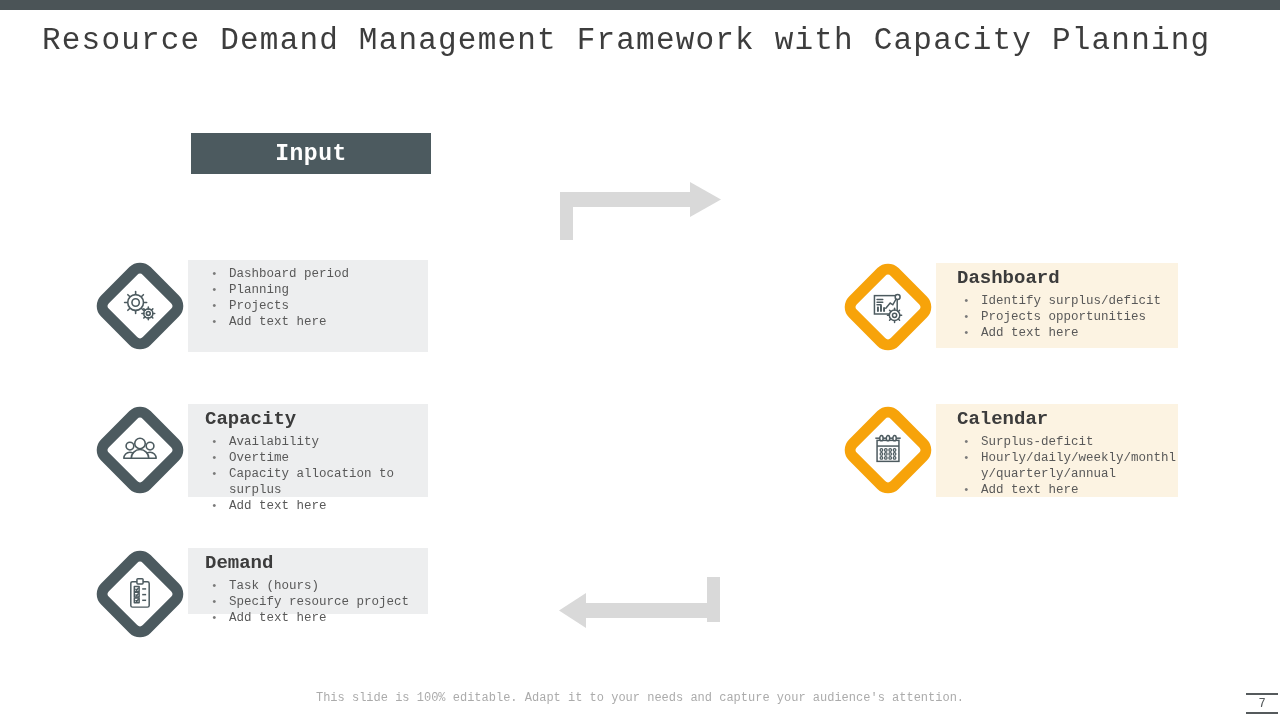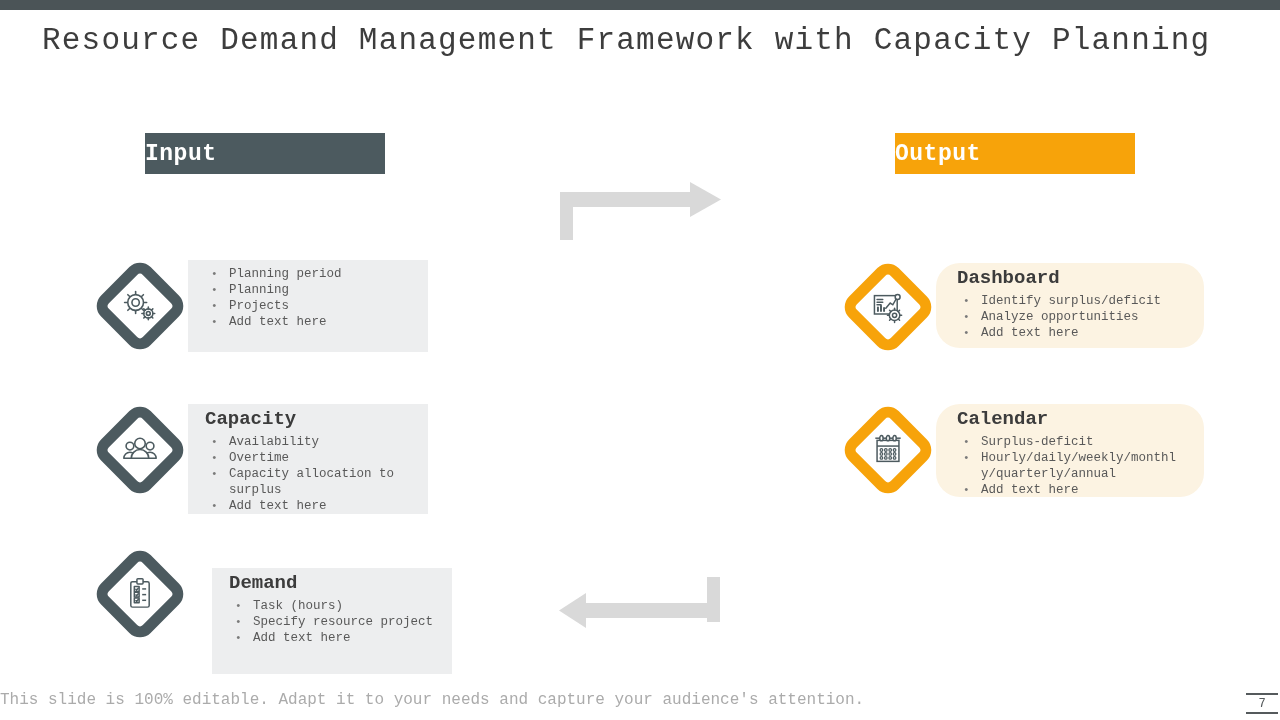--- a/index.html
+++ b/index.html
@@ -10,88 +10,85 @@
     padding-left:8px;
   }
   .topbar { position:absolute; left:0; top:0; width:1280px; height:10px; background:#4b5457; }
   .title {
     position:absolute; left:42px; top:22px; margin:0; width:1210px;
     font-size:31px; font-weight:400; letter-spacing:1.2px; color:#3d3d3d; line-height:38px;
     white-space:nowrap;
   }
   .hdr {
     position:absolute; top:133px; width:240px; height:41px;
-    display:flex; align-items:center; 
-    color:#ffffff; font-weight:bold; font-size:23px; letter-spacing:0.5px;
+    display:flex; align-items:center; justify-content:center;
+    color:#ffffff; font-weight:bold; font-size:23px; letter-spacing:0.5px;margin-left:46px;
   }
   .hdr-input  { left:145px; background:#4c5a5f; }
   .hdr-output { left:895px; background:#f7a30a; }
 
   .panel { position:absolute; box-sizing:border-box; z-index:1; }
   .panel.gray  { left:188px; width:240px; background:#edeeef; padding:3px 0 0 17px; }
-  .panel.cream { left:936px; width:268px; background:#fcf3e2; padding:3px 0 0 21px;border-radius:24px; }
+  .panel.cream { left:936px; width:242px; background:#fcf3e2; padding:3px 0 0 21px; }
   .ptitle { font-size:19px; font-weight:bold; color:#3c3c3c; line-height:24px; }
   .panel ul { list-style:none; margin:3px 0 0 0; padding:0; }
   .panel li {
     position:relative; padding-left:24px; margin:0 8px 0 0;
     font-size:12.5px; line-height:16px; color:#595959; overflow-wrap:break-word;
   }
   .panel li::before { content:"•"; position:absolute; left:6px; top:0; font-size:11px; color:#7a7a7a; }
 
   .diamond {
     position:absolute; width:48px; height:48px; box-sizing:content-box;
     border:11px solid #4c5a5f; border-radius:15px; background:#ffffff;
     transform:rotate(45deg); display:flex; align-items:center; justify-content:center;
     z-index:2;
   }
   .diamond.orange { border-color:#f7a30a; }
   .diamond svg { transform:rotate(-45deg); flex:none; }
 
   .arrow { position:absolute; z-index:0; }
 
   .footer {
-    position:absolute; left:0; top:691px; width:1280px; 
-    font-size:16px; color:#ababab;
+    position:absolute; left:0; top:691px; width:1280px; text-align:center;
+    font-size:12px; color:#ababab;
   }
   .pagenum {
     position:absolute; left:1246px; top:693px; width:32px; height:17px;
     border-top:2px solid #555a5c; border-bottom:2px solid #555a5c;
     display:flex; align-items:center; justify-content:center;
     font-size:12px; color:#555a5c;
   }
 </style>
 </head>
 <body>
 
 <div class="slide">
   <div class="topbar"></div>
   <h1 class="title">Resource Demand Management Framework with Capacity Planning</h1>
 
   <div class="hdr hdr-input">
     <span>Input</span>
   </div>
-  <div class="hdr hdr-output">
-    <span>Output</span>
-  </div>
 
   <svg class="arrow" style="left:555px; top:180px;" width="170" height="65" viewBox="0 0 170 65">
     <rect x="5" y="12" width="13" height="48" fill="#d9d9d9"></rect>
     <rect x="5" y="12" width="132" height="15" fill="#d9d9d9"></rect>
     <polygon points="135,2 166,19.5 135,37" fill="#d9d9d9"></polygon>
   </svg>
 
   <svg class="arrow" style="left:555px; top:570px;" width="170" height="65" viewBox="0 0 170 65">
     <rect x="152" y="7" width="13" height="45" fill="#d9d9d9"></rect>
     <rect x="28" y="33" width="137" height="15" fill="#d9d9d9"></rect>
     <polygon points="31,23 4,40.5 31,58" fill="#d9d9d9"></polygon>
   </svg>
 
   <div class="panel gray" style="top:260px; height:92px;">
     <ul>
-      <li>Planning period</li>
+      <li>Dashboard period</li>
       <li>Planning</li>
       <li>Projects</li>
       <li>Add text here</li>
     </ul>
   </div>
   <div class="diamond" style="left:105px; top:271px;">
     <svg width="42" height="42" viewBox="0 0 48 48" fill="none" stroke="#4c5a5f" stroke-width="1.8" stroke-linecap="round">
       <circle cx="19" cy="20" r="9"></circle>
       <circle cx="19" cy="20" r="4.2"></circle>
       <line x1="19" y1="7.4" x2="19" y2="10" transform="rotate(0 19 20)"></line>
@@ -108,41 +105,41 @@
       <line x1="33.5" y1="25.2" x2="33.5" y2="27.4" transform="rotate(45 33.5 32.5)"></line>
       <line x1="33.5" y1="25.2" x2="33.5" y2="27.4" transform="rotate(90 33.5 32.5)"></line>
       <line x1="33.5" y1="25.2" x2="33.5" y2="27.4" transform="rotate(135 33.5 32.5)"></line>
       <line x1="33.5" y1="25.2" x2="33.5" y2="27.4" transform="rotate(180 33.5 32.5)"></line>
       <line x1="33.5" y1="25.2" x2="33.5" y2="27.4" transform="rotate(225 33.5 32.5)"></line>
       <line x1="33.5" y1="25.2" x2="33.5" y2="27.4" transform="rotate(270 33.5 32.5)"></line>
       <line x1="33.5" y1="25.2" x2="33.5" y2="27.4" transform="rotate(315 33.5 32.5)"></line>
     </svg>
   </div>
 
-  <div class="panel gray" style="top:404px; height:110px;">
+  <div class="panel gray" style="top:404px; height:93px;">
     <div class="ptitle">Capacity</div>
     <ul>
       <li>Availability</li>
       <li>Overtime</li>
       <li>Capacity allocation to surplus</li>
       <li>Add text here</li>
     </ul>
   </div>
   <div class="diamond" style="left:105px; top:415px;">
     <svg width="42" height="42" viewBox="0 0 48 48" fill="#fff" stroke="#4c5a5f" stroke-width="1.8" stroke-linejoin="round">
       <circle cx="12.5" cy="19.5" r="4.4"></circle>
       <path d="M 5.5 33.5 a 7 7 0 0 1 14 0 z"></path>
       <circle cx="35.5" cy="19.5" r="4.4"></circle>
       <path d="M 28.5 33.5 a 7 7 0 0 1 14 0 z"></path>
       <circle cx="24" cy="16.5" r="6"></circle>
       <path d="M 14 33.5 a 10 10 0 0 1 20 0 z"></path>
     </svg>
   </div>
 
-  <div class="panel gray" style="top:568px; height:106px;margin-left:24px;">
+  <div class="panel gray" style="top:548px; height:66px;">
     <div class="ptitle">Demand</div>
     <ul>
       <li>Task (hours)</li>
       <li>Specify resource project</li>
       <li>Add text here</li>
     </ul>
   </div>
   <div class="diamond" style="left:105px; top:559px;">
     <svg width="42" height="42" viewBox="0 0 48 48" fill="none" stroke="#4c5a5f" stroke-width="1.7" stroke-linejoin="round">
       <rect x="13.5" y="10" width="21" height="29" rx="2" fill="#fff"></rect>
@@ -156,21 +153,21 @@
       <rect x="17.5" y="28.5" width="5.5" height="5.5"></rect>
       <path d="M 18.8 31.1 l 1.4 1.5 l 2.2 -2.9"></path>
       <line x1="26.5" y1="31.2" x2="31" y2="31.2"></line>
     </svg>
   </div>
 
   <div class="panel cream" style="top:263px; height:85px;">
     <div class="ptitle">Dashboard</div>
     <ul>
       <li>Identify surplus/deficit</li>
-      <li>Analyze opportunities</li>
+      <li>Projects opportunities</li>
       <li>Add text here</li>
     </ul>
   </div>
   <div class="diamond orange" style="left:853px; top:272px;">
     <svg width="42" height="42" viewBox="0 0 48 48" fill="none" stroke="#4c5a5f" stroke-width="1.7" stroke-linecap="round">
       <rect x="8.5" y="11" width="26" height="21" fill="#fff"></rect>
       <line x1="11.5" y1="15.5" x2="18" y2="15.5"></line>
       <line x1="11.5" y1="18.5" x2="18" y2="18.5"></line>
       <line x1="11.5" y1="21.5" x2="16" y2="21.5"></line>
       <line x1="12.5" y1="28.5" x2="12.5" y2="24.5" stroke-width="2.2"></line>

